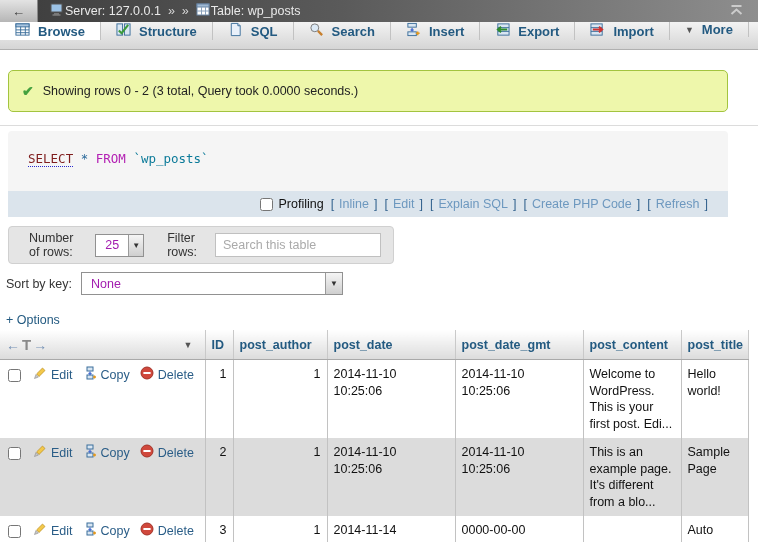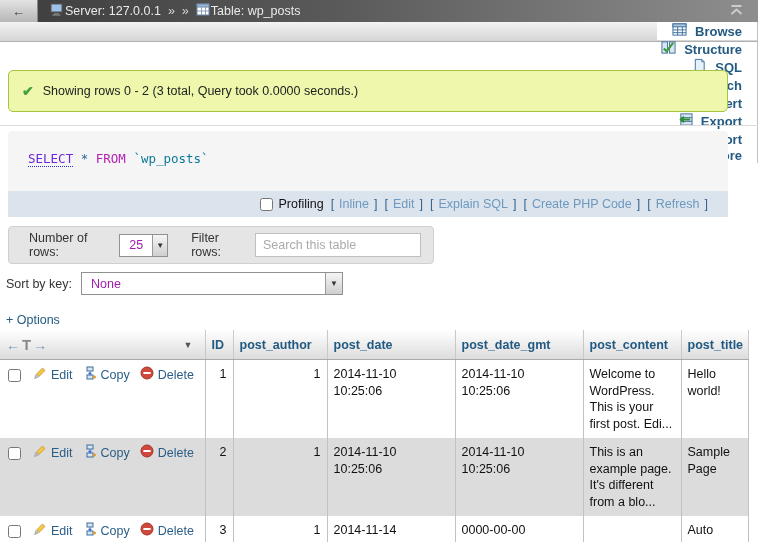--- a/index.html
+++ b/index.html
@@ -20,23 +20,23 @@
     border-right:1px solid #8a8a8a; display:flex; align-items:center; justify-content:center;
     color:#3a3a3a; font-size:13px; cursor:pointer;
   }
   .crumbs { display:flex; align-items:center; gap:7px; margin-left:12px; white-space:nowrap; }
   .crumb { display:flex; align-items:center; gap:1px; cursor:pointer; }
   .crumb-sep { color:#d8d8d8; }
   .collapse-btn { position:absolute; right:14px; top:4px; cursor:pointer; }
 
   
   .tabbar {
-    position:absolute; top:22px; left:0; width:758px; height:20px;
+    position:absolute; top:22px; left:0; width:758px; height:28px;
     background:linear-gradient(#f3f3f3,#d5d5d5);
-    border-bottom:1px solid #b0b0b0; display:flex; align-items:flex-end;flex-direction:column;
+    border-bottom:1px solid #b0b0b0; display:flex; align-items:flex-start;
   }
   .tab {
     display:flex; align-items:center; gap:8px; padding:0 15px;
     border-right:1px solid #c2c2c2; color:#235a81; font-weight:bold; font-size:13px;
     cursor:pointer; white-space:nowrap;
   }
   .tab.active { background:#fff; }
   .more-arrow { color:#555; font-size:9px; }
 
   
@@ -49,36 +49,36 @@
   .check-icon { color:#44a13f; font-size:14px; font-weight:bold; }
 
   .divider { position:absolute; top:125px; left:0; width:758px; height:1px; background:#dcdcdc; }
 
   
   .querybox { position:absolute; top:131px; left:8px; width:720px; }
   .query-sql {
     height:60px; background:#f5f5f5; border-radius:4px 4px 0 0;
     padding:20px 0 0 20px; font-family:"DejaVu Sans Mono", monospace; font-size:12.5px;
   }
-  .kw-select { color:#6d28d9; border-bottom:1px dotted #2929cc; }
+  .kw-select { color:#7f1d1d; border-bottom:1px dotted #2929cc; }
   .sql-star  { color:#2b6a9b; }
   .kw-from   { color:#b31fb3; }
   .sql-ident { color:#0b7a99; }
   .query-actions {
     height:26px; background:#dbe4ec; display:flex; justify-content:flex-end;
     align-items:center; gap:4px; padding:0 20px; font-size:12.5px; color:#111;
   }
   .query-actions label { display:flex; align-items:center; gap:5px; }
   .bracket { color:#35648f; }
   .qa-link { color:#6d98bf; cursor:pointer; text-decoration:none; }
   .qa-group { display:flex; align-items:center; gap:5px; margin-left:3px; }
 
   
   .controls {
-    position:absolute; top:226px; left:8px; width:426px; height:38px;
+    position:absolute; top:226px; left:8px; width:386px; height:38px;
     background:#e5e5e5; border:1px solid #d0d0d0; border-radius:4px;
     display:flex; align-items:center; gap:11px; padding:0 12px 0 20px;
     font-size:12.5px; color:#333;
   }
   .fselect {
     display:inline-flex; align-items:stretch; background:#fff;
     border:1px solid #919191; height:23px; cursor:pointer;
   }
   .fselect .fval { display:flex; align-items:center; padding:0 9px; color:#a21caf; }
   .fselect .fbtn {

